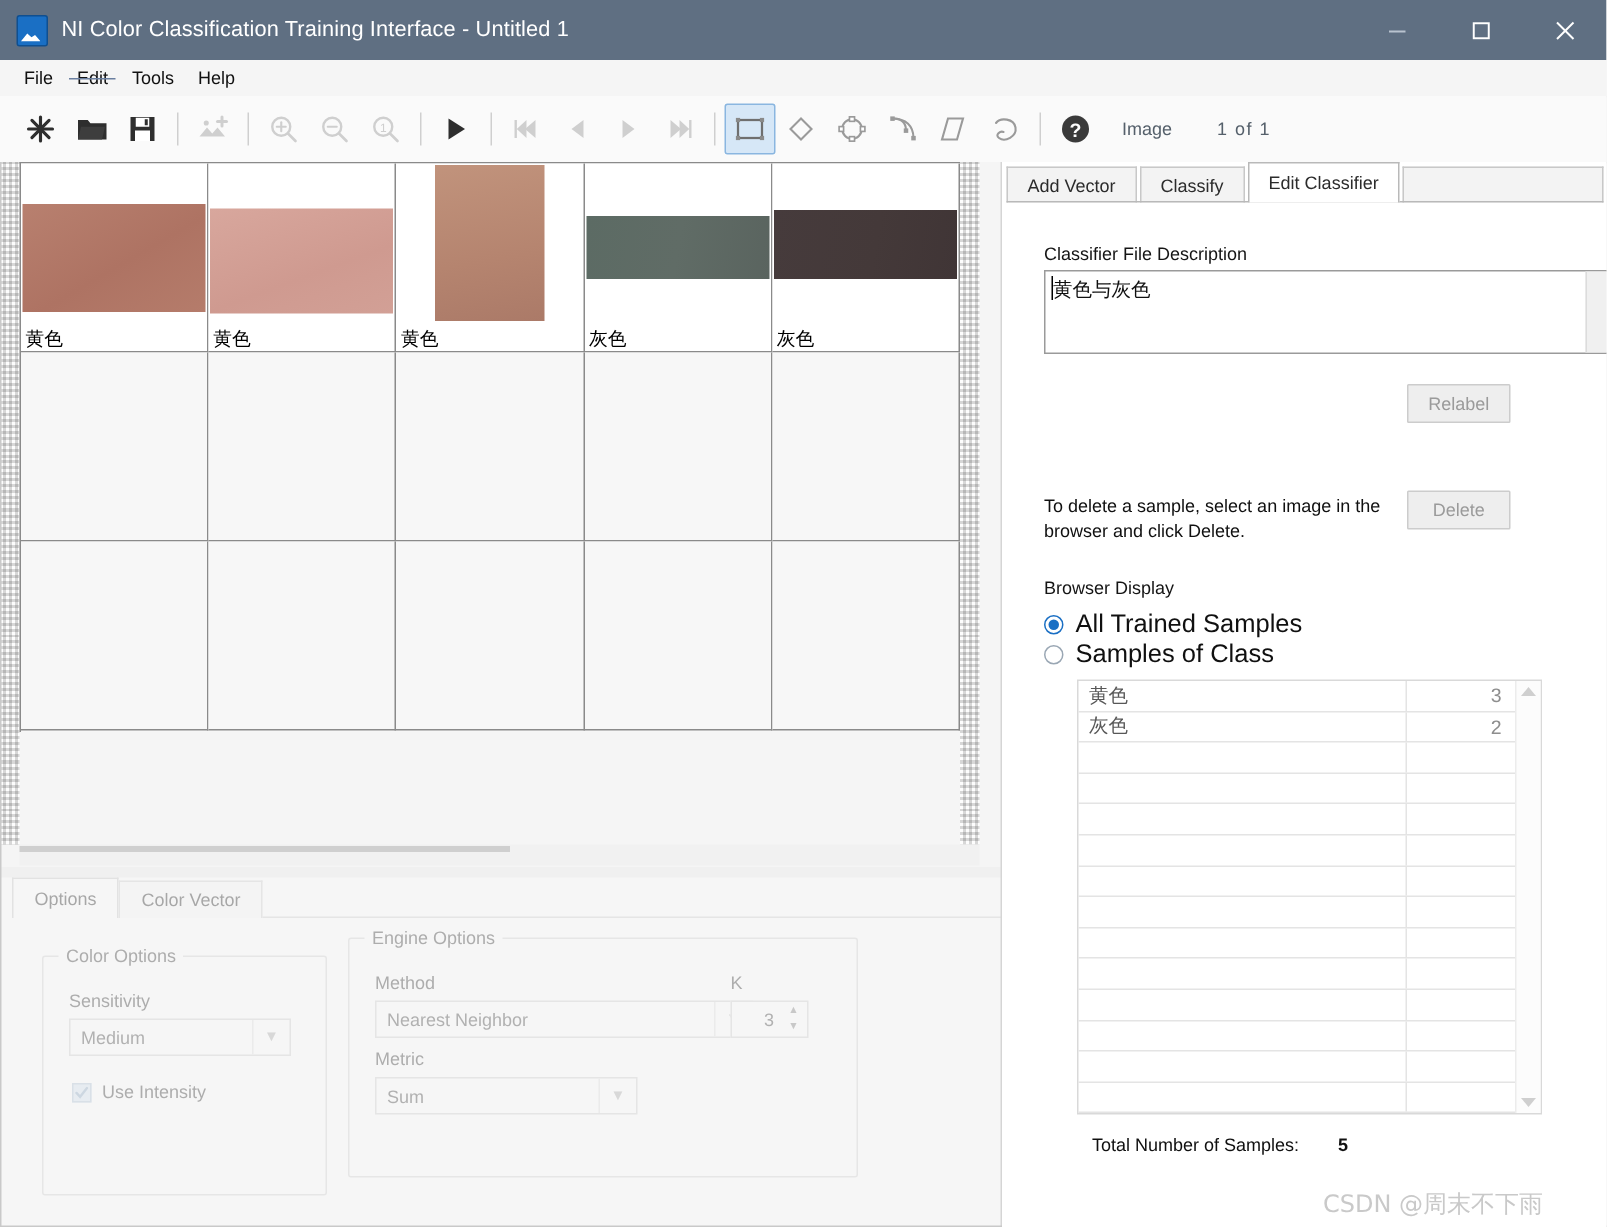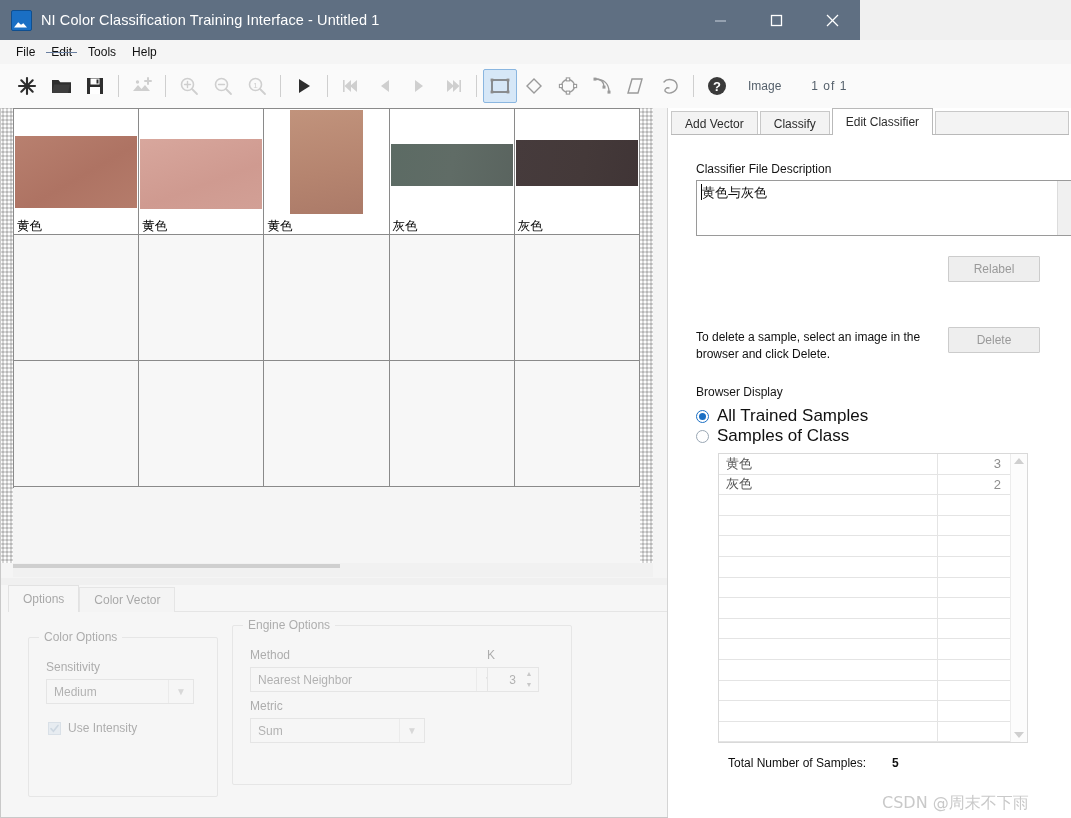--- a/index.html
+++ b/index.html
@@ -6,21 +6,21 @@
   body{
     width:1071px;height:818px;overflow:hidden;
     font-family:"Liberation Sans","DejaVu Sans",sans-serif;
     font-size:12px;color:#1a1a1a;background:#ffffff;
     -webkit-font-smoothing:antialiased;
   }
   .app{position:relative;width:1071px;height:818px;background:#f0f0f0;}
 
   
   .titlebar{
-    position:absolute;left:0;top:0;width:860px;height:40px;
+    position:absolute;left:0;top:0;width:1071px;height:40px;
     background:#5f6f82;display:flex;align-items:center;
   }
   .title-icon{
     width:19px;height:19px;margin-left:11px;margin-right:9px;
     background:#1a6fc4;border:1px solid #0f4f90;border-radius:2px;
     position:relative;overflow:hidden;flex:none;
   }
   .title-icon:after{
     content:"";position:absolute;left:2px;bottom:2px;width:13px;height:7px;
     background:#ffffff;
@@ -158,23 +158,23 @@
   }
   .desc-box .txt{
     position:absolute;left:5px;top:3px;font-size:13px;color:#101010;
     font-family:"DejaVu Sans","Liberation Sans",sans-serif;
   }
   .desc-box .caret{position:absolute;left:4px;top:3px;width:1px;height:16px;background:#000;}
   .desc-box .vsb{position:absolute;right:0;top:0;bottom:0;width:14px;background:#f0f0f0;border-left:1px solid #dcdcdc;}
 
   .para{position:absolute;font-size:12px;color:#101010;line-height:16.5px;width:235px;}
   .btn{
-    position:absolute;width:92px;height:26px;background:#eeeeee;border:1px solid #cccccc;
+    position:absolute;width:69px;height:26px;background:#eeeeee;border:1px solid #cccccc;
     box-sizing:border-box;display:flex;align-items:center;justify-content:center;
-    font-size:12px;color:#9a9a9a;border-radius:1px;margin-left:10px;
+    font-size:12px;color:#9a9a9a;border-radius:1px;
   }
   .radio-row{position:absolute;display:flex;align-items:center;gap:8px;font-size:17px;color:#101010;}
   .radio{
     width:13px;height:13px;border-radius:50%;border:1px solid #9aa7b4;background:#ffffff;
     box-sizing:border-box;display:flex;align-items:center;justify-content:center;flex:none;
   }
   .radio.on{border-color:#1a6fc4;}
   .radio.on:after{content:"";width:7px;height:7px;border-radius:50%;background:#1a6fc4;}
 
   .class-table{

